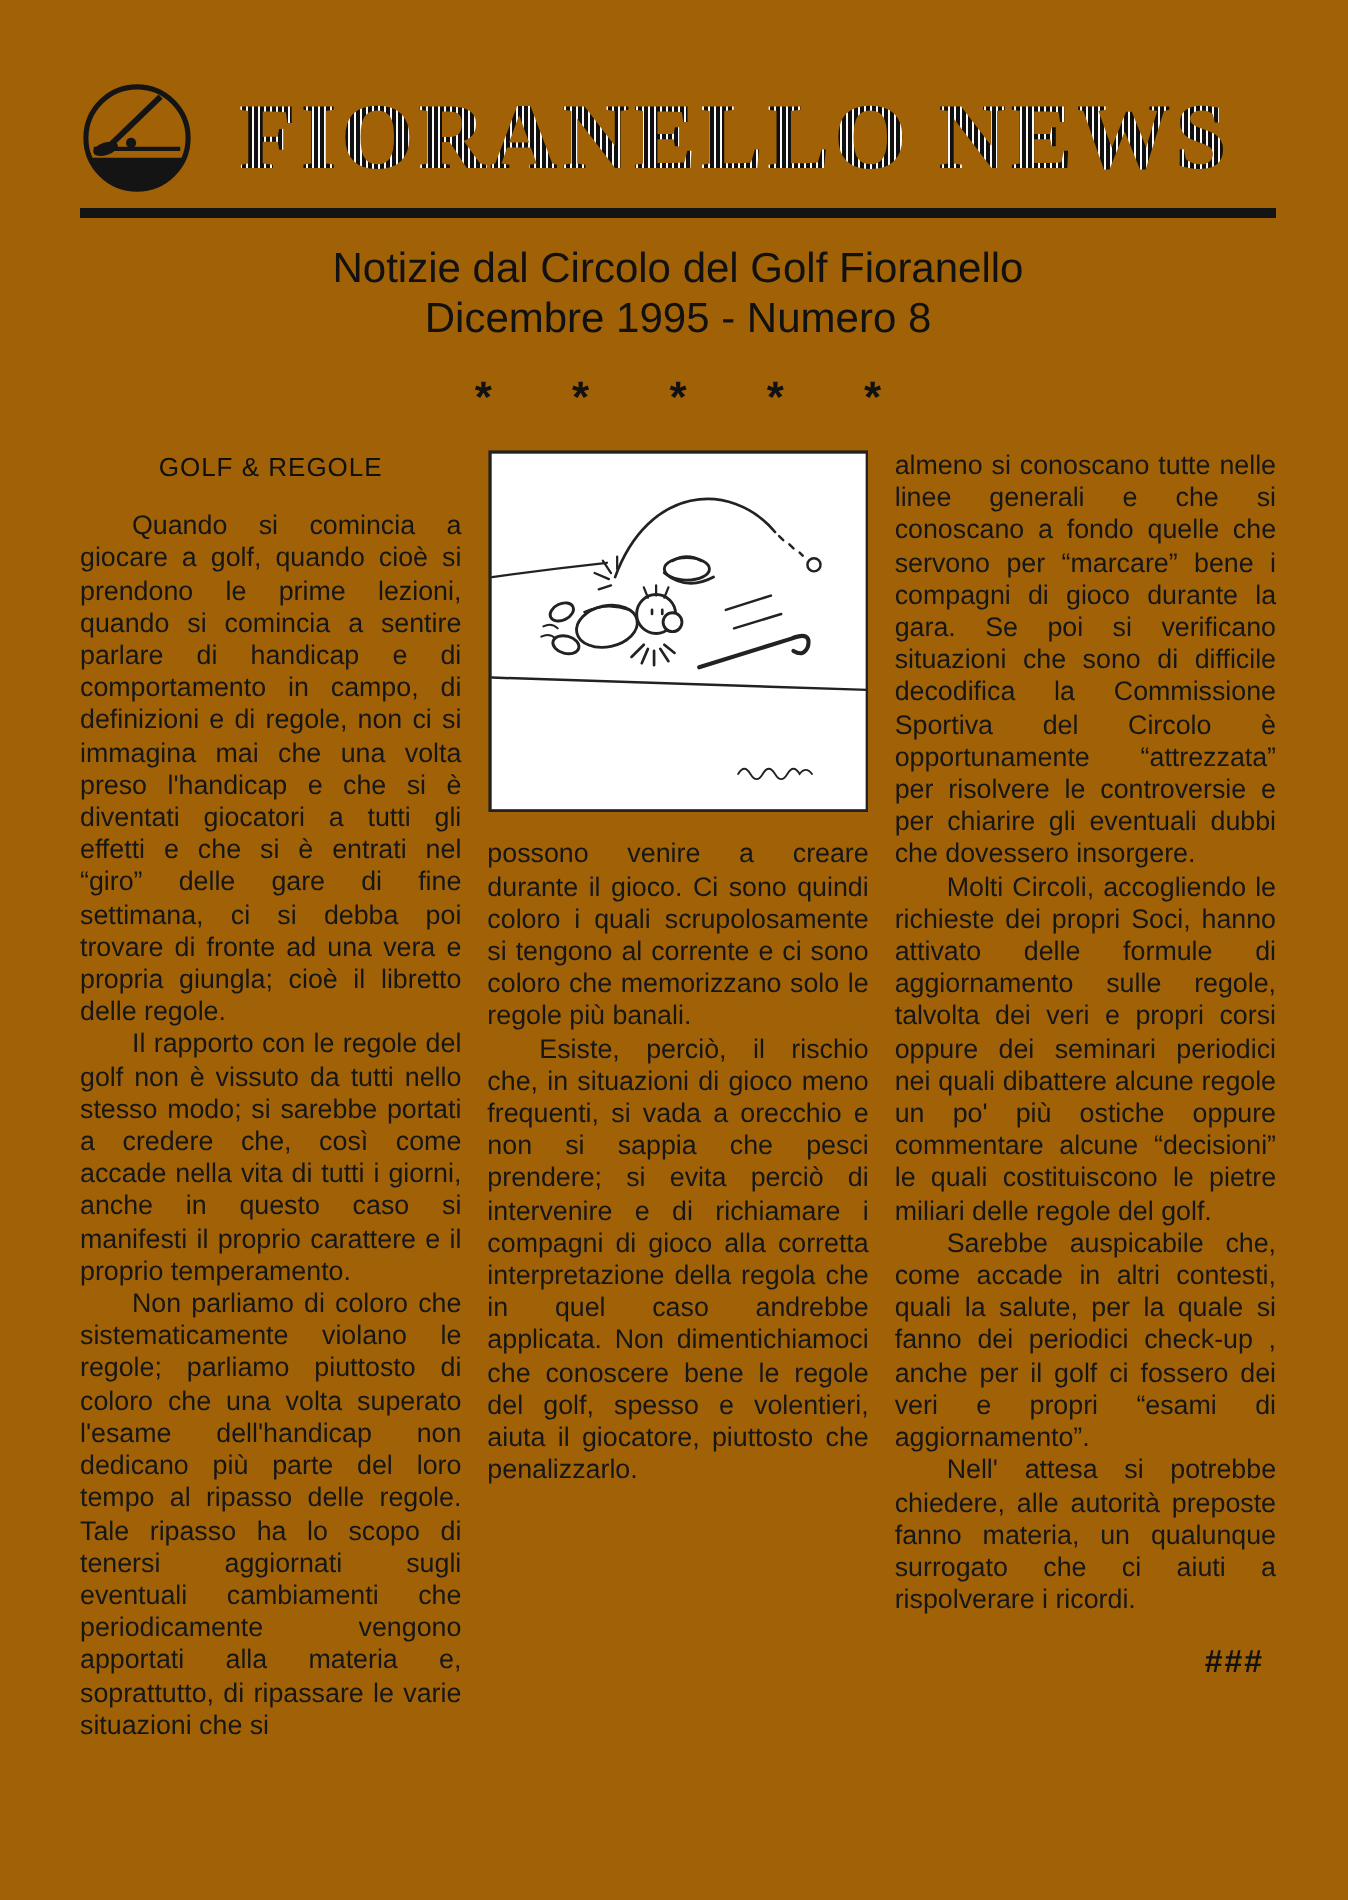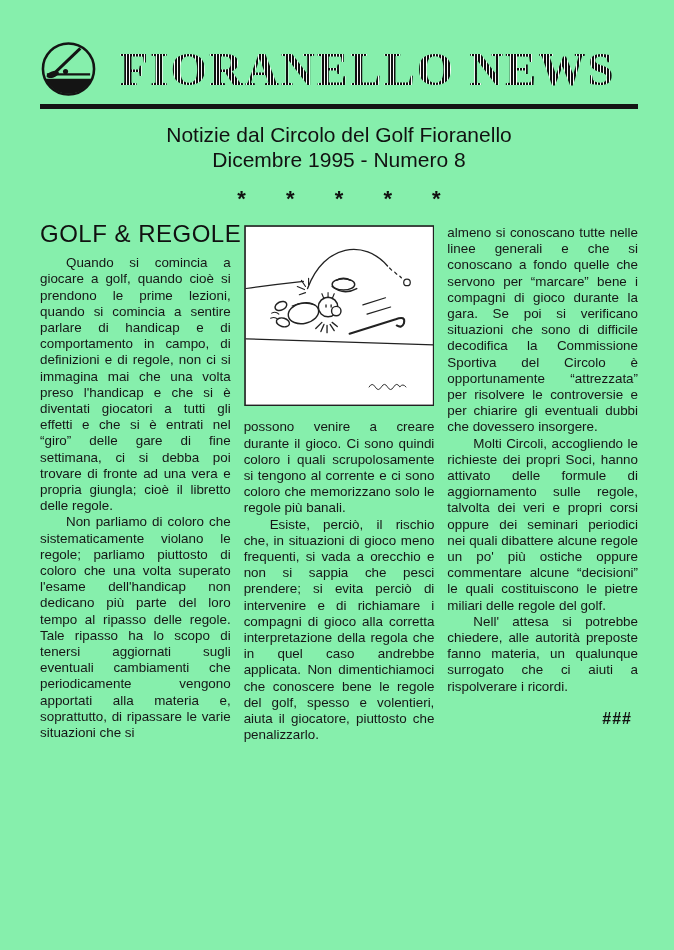--- a/index.html
+++ b/index.html
@@ -1,21 +1,21 @@
 <!DOCTYPE html>
 <html lang="it"><head>
 <meta charset="utf-8">
 <style>
   html,body{margin:0;padding:0;background:#ffffff;}
   .page{
     position:relative;
     width:674px;height:950px;
     box-sizing:border-box;
     padding:38px 36px 0 40px;
-    background:#86efac;
+    background:#a16207;
     color:#1a1a1a;
     font-family:"Liberation Sans", sans-serif;
     overflow:hidden;
   }
   
   .masthead{display:flex;align-items:center;height:62px;}
   .logo{flex:0 0 auto;width:57px;height:58px;}
   .masthead-title{
     flex:1 1 auto;text-align:center;
     font-family:"Liberation Serif", serif;
@@ -38,21 +38,21 @@
   .col{
     flex:1 1 0;min-width:0;
     text-align:justify;
     font-size:13.4px;line-height:16.2px;
     color:#161616;
     hyphens:auto;-webkit-hyphens:auto;
   }
   .col p{margin:0;}
   .col p.indent{text-indent:26px;}
   .article-heading{
-    font-size:24px;font-weight:400;letter-spacing:.5px;
+    font-size:13px;font-weight:400;letter-spacing:.5px;
     text-align:center;margin:1px 0 13px;color:#101010;
     white-space:nowrap;
   }
   .cartoon{margin:0 0 13px;}
   .cartoon svg{display:block;width:100%;height:auto;}
   .end-mark{
     text-align:right;font-weight:700;font-size:16px;
     letter-spacing:1px;margin-top:16px;padding-right:6px;color:#111;
   }
 </style>
@@ -80,20 +80,21 @@
     <div>Dicembre 1995 - Numero 8</div>
   </div>
 
   <div class="stars">* * * * *</div>
 
   <main class="columns">
 
     <section class="col">
       <h2 class="article-heading">GOLF &amp; REGOLE</h2>
       <p class="indent">Quando si comincia a giocare a golf, quando cioè si prendono le prime lezioni, quando si comincia a sentire parlare di handicap e di comportamento in campo, di definizioni e di regole, non ci si immagina mai che una volta preso l'handicap e che si è diventati giocatori a tutti gli effetti e che si è entrati nel “giro” delle gare di fine settimana, ci si debba poi trovare di fronte ad una vera e propria giungla; cioè il libretto delle regole.</p>
+      <p class="indent">Il rapporto con le regole del golf non è vissuto da tutti nello stesso modo; si sarebbe portati a credere che, così come accade nella vita di tutti i giorni, anche in questo caso si manifesti il proprio carattere e il proprio temperamento.</p>
       <p class="indent">Non parliamo di coloro che sistematicamente violano le regole; parliamo piuttosto di coloro che una volta superato l'esame dell'handicap non dedicano più parte del loro tempo al ripasso delle regole. Tale ripasso ha lo scopo di tenersi aggiornati sugli eventuali cambiamenti che periodicamente vengono apportati alla materia e, soprattutto, di ripassare le varie situazioni che si</p>
     </section>
 
     <section class="col">
       <figure class="cartoon">
         <svg viewBox="0 0 186 177" xmlns="http://www.w3.org/2000/svg" fill="none" stroke="#222222" stroke-linecap="round">
           <rect x="1" y="1" width="184" height="175" stroke-width="1.6" fill="#ffffff"></rect>
 
           <path d="M 2 62 Q 30 58 58 55" stroke-width="1.1"></path>
           <path d="M 2 111 L 185 117" stroke-width="1.2"></path>
@@ -135,18 +136,19 @@
           <path d="M 122 158 q 3 -5 6 0 t 6 0 t 6 0 t 6 0 t 6 0 q 3 -4 6 0" stroke-width="0.9"></path>
         </svg>
       </figure>
       <p>possono venire a creare durante il gioco. Ci sono quindi coloro i quali scrupolosamente si tengono al corrente e ci sono coloro che memorizzano solo le regole più banali.</p>
       <p class="indent">Esiste, perciò, il rischio che, in situazioni di gioco meno frequenti, si vada a orecchio e non si sappia che pesci prendere; si evita perciò di intervenire e di richiamare i compagni di gioco alla corretta interpretazione della regola che in quel caso andrebbe applicata. Non dimentichiamoci che conoscere bene le regole del golf, spesso e volentieri, aiuta il giocatore, piuttosto che penalizzarlo.</p>
     </section>
 
     <section class="col">
       <p>almeno si conoscano tutte nelle linee generali e che si conoscano a fondo quelle che servono per “marcare” bene i compagni di gioco durante la gara. Se poi si verificano situazioni che sono di difficile decodifica la Commissione Sportiva del Circolo è opportunamente “attrezzata” per risolvere le controversie e per chiarire gli eventuali dubbi che dovessero insorgere.</p>
       <p class="indent">Molti Circoli, accogliendo le richieste dei propri Soci, hanno attivato delle formule di aggiornamento sulle regole, talvolta dei veri e propri corsi oppure dei seminari periodici nei quali dibattere alcune regole un po' più ostiche oppure commentare alcune “decisioni” le quali costituiscono le pietre miliari delle regole del golf.</p>
+      <p class="indent">Sarebbe auspicabile che, come accade in altri contesti, quali la salute, per la quale si fanno dei periodici check-up , anche per il golf ci fossero dei veri e propri “esami di aggiornamento”.</p>
       <p class="indent">Nell' attesa si potrebbe chiedere, alle autorità preposte fanno materia, un qualunque surrogato che ci aiuti a rispolverare i ricordi.</p>
       <div class="end-mark">###</div>
     </section>
 
   </main>
 </div>
 
 </body></html>

